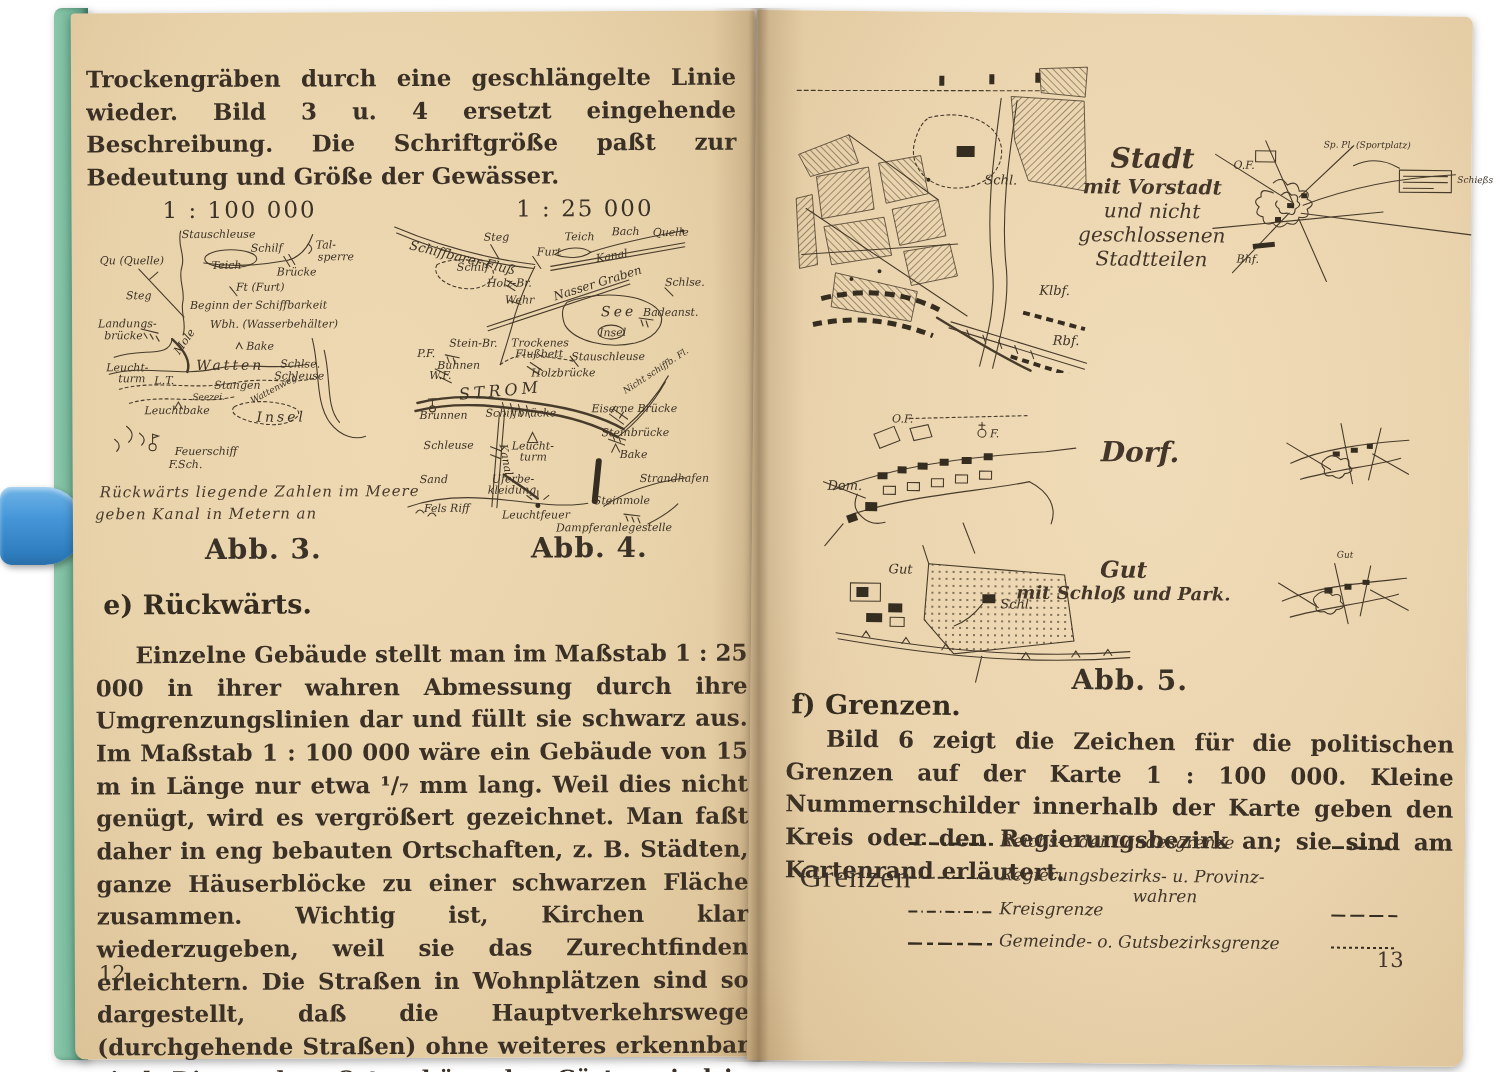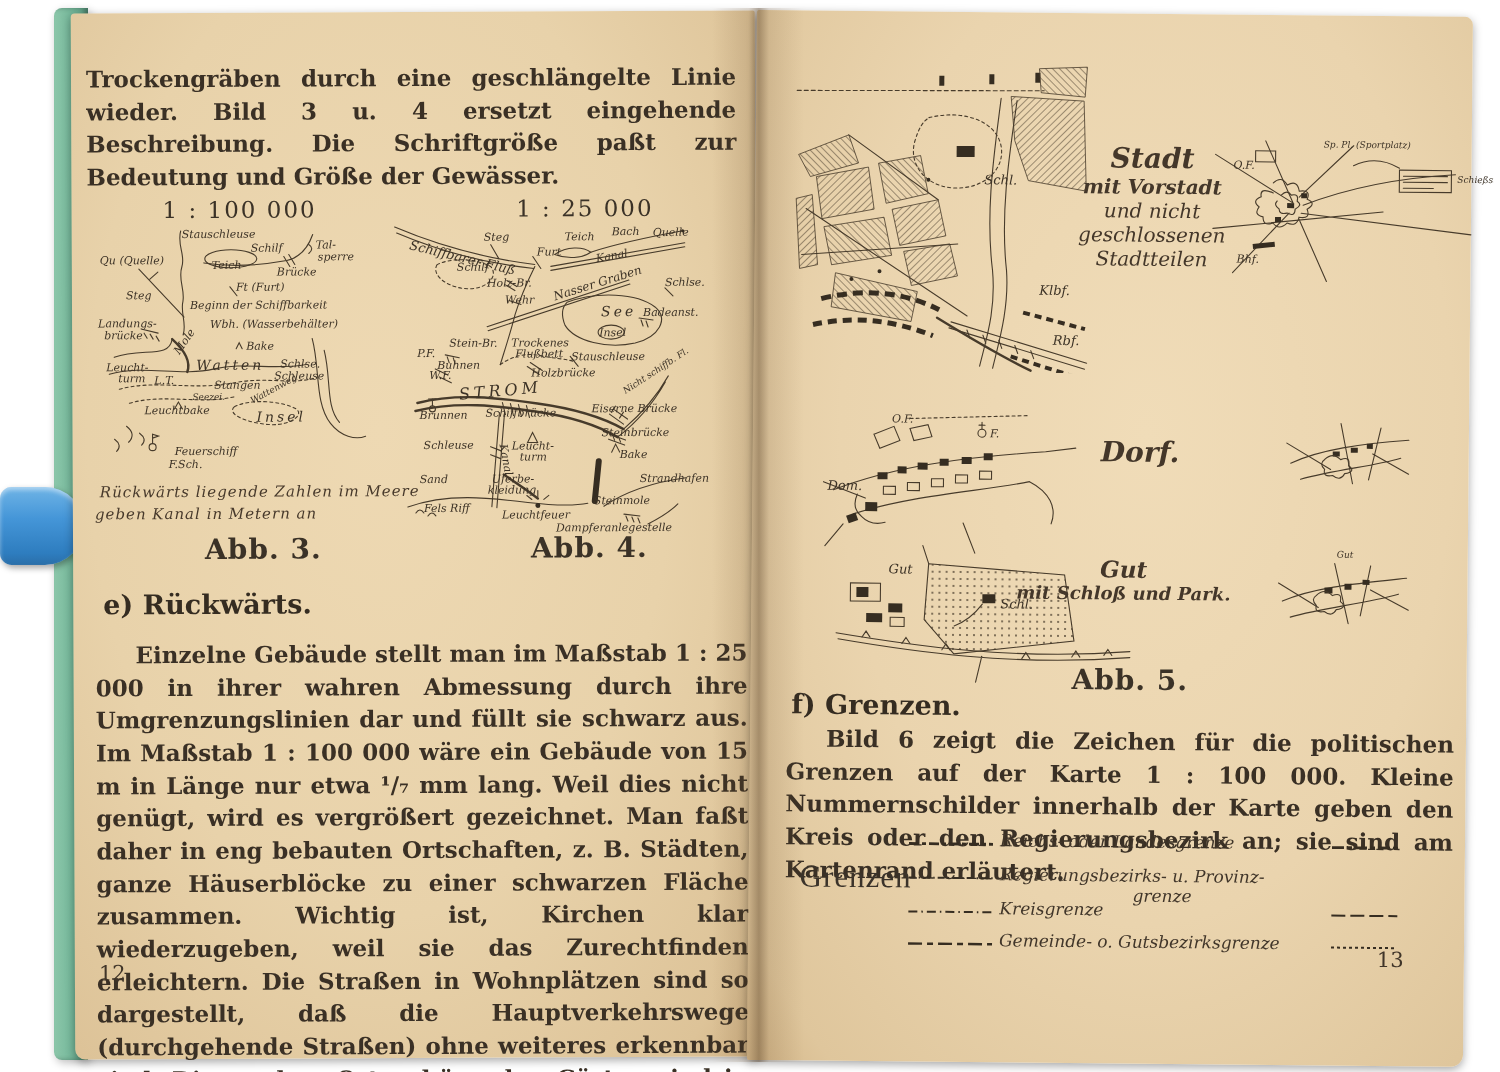--- a/index.html
+++ b/index.html
@@ -349,21 +349,21 @@
   </svg>
   <div class="abs legend-label" style="left:251px;top:818px;">Reichs- oder Landesgrenze</div>
   <svg class="abs" style="left:581px;top:828px;" width="70" height="8">
     <line x1="2" y1="4" x2="68" y2="4" stroke="#362d21" stroke-width="2.8" stroke-dasharray="12 3 5 3"></line>
   </svg>
 
   <svg class="abs" style="left:158px;top:862px;" width="88" height="8">
     <line x1="2" y1="4" x2="86" y2="4" stroke="#362d21" stroke-width="2" stroke-dasharray="7 3 1.5 3"></line>
   </svg>
   <div class="abs legend-label" style="left:251px;top:852px;">Regierungsbezirks- u. Provinz-</div>
-  <div class="abs legend-label" style="left:384px;top:872px;">grenze</div>
+  <div class="abs legend-label" style="left:384px;top:872px;">wahren</div>
 
   <svg class="abs" style="left:158px;top:896px;" width="88" height="8">
     <line x1="2" y1="4" x2="86" y2="4" stroke="#362d21" stroke-width="2" stroke-dasharray="9 4 1.5 4"></line>
   </svg>
   <div class="abs legend-label" style="left:251px;top:886px;">Kreisgrenze</div>
   <svg class="abs" style="left:581px;top:896px;" width="70" height="8">
     <line x1="2" y1="4" x2="68" y2="4" stroke="#362d21" stroke-width="2" stroke-dasharray="14 5"></line>
   </svg>
 
   <svg class="abs" style="left:158px;top:928px;" width="88" height="8">

